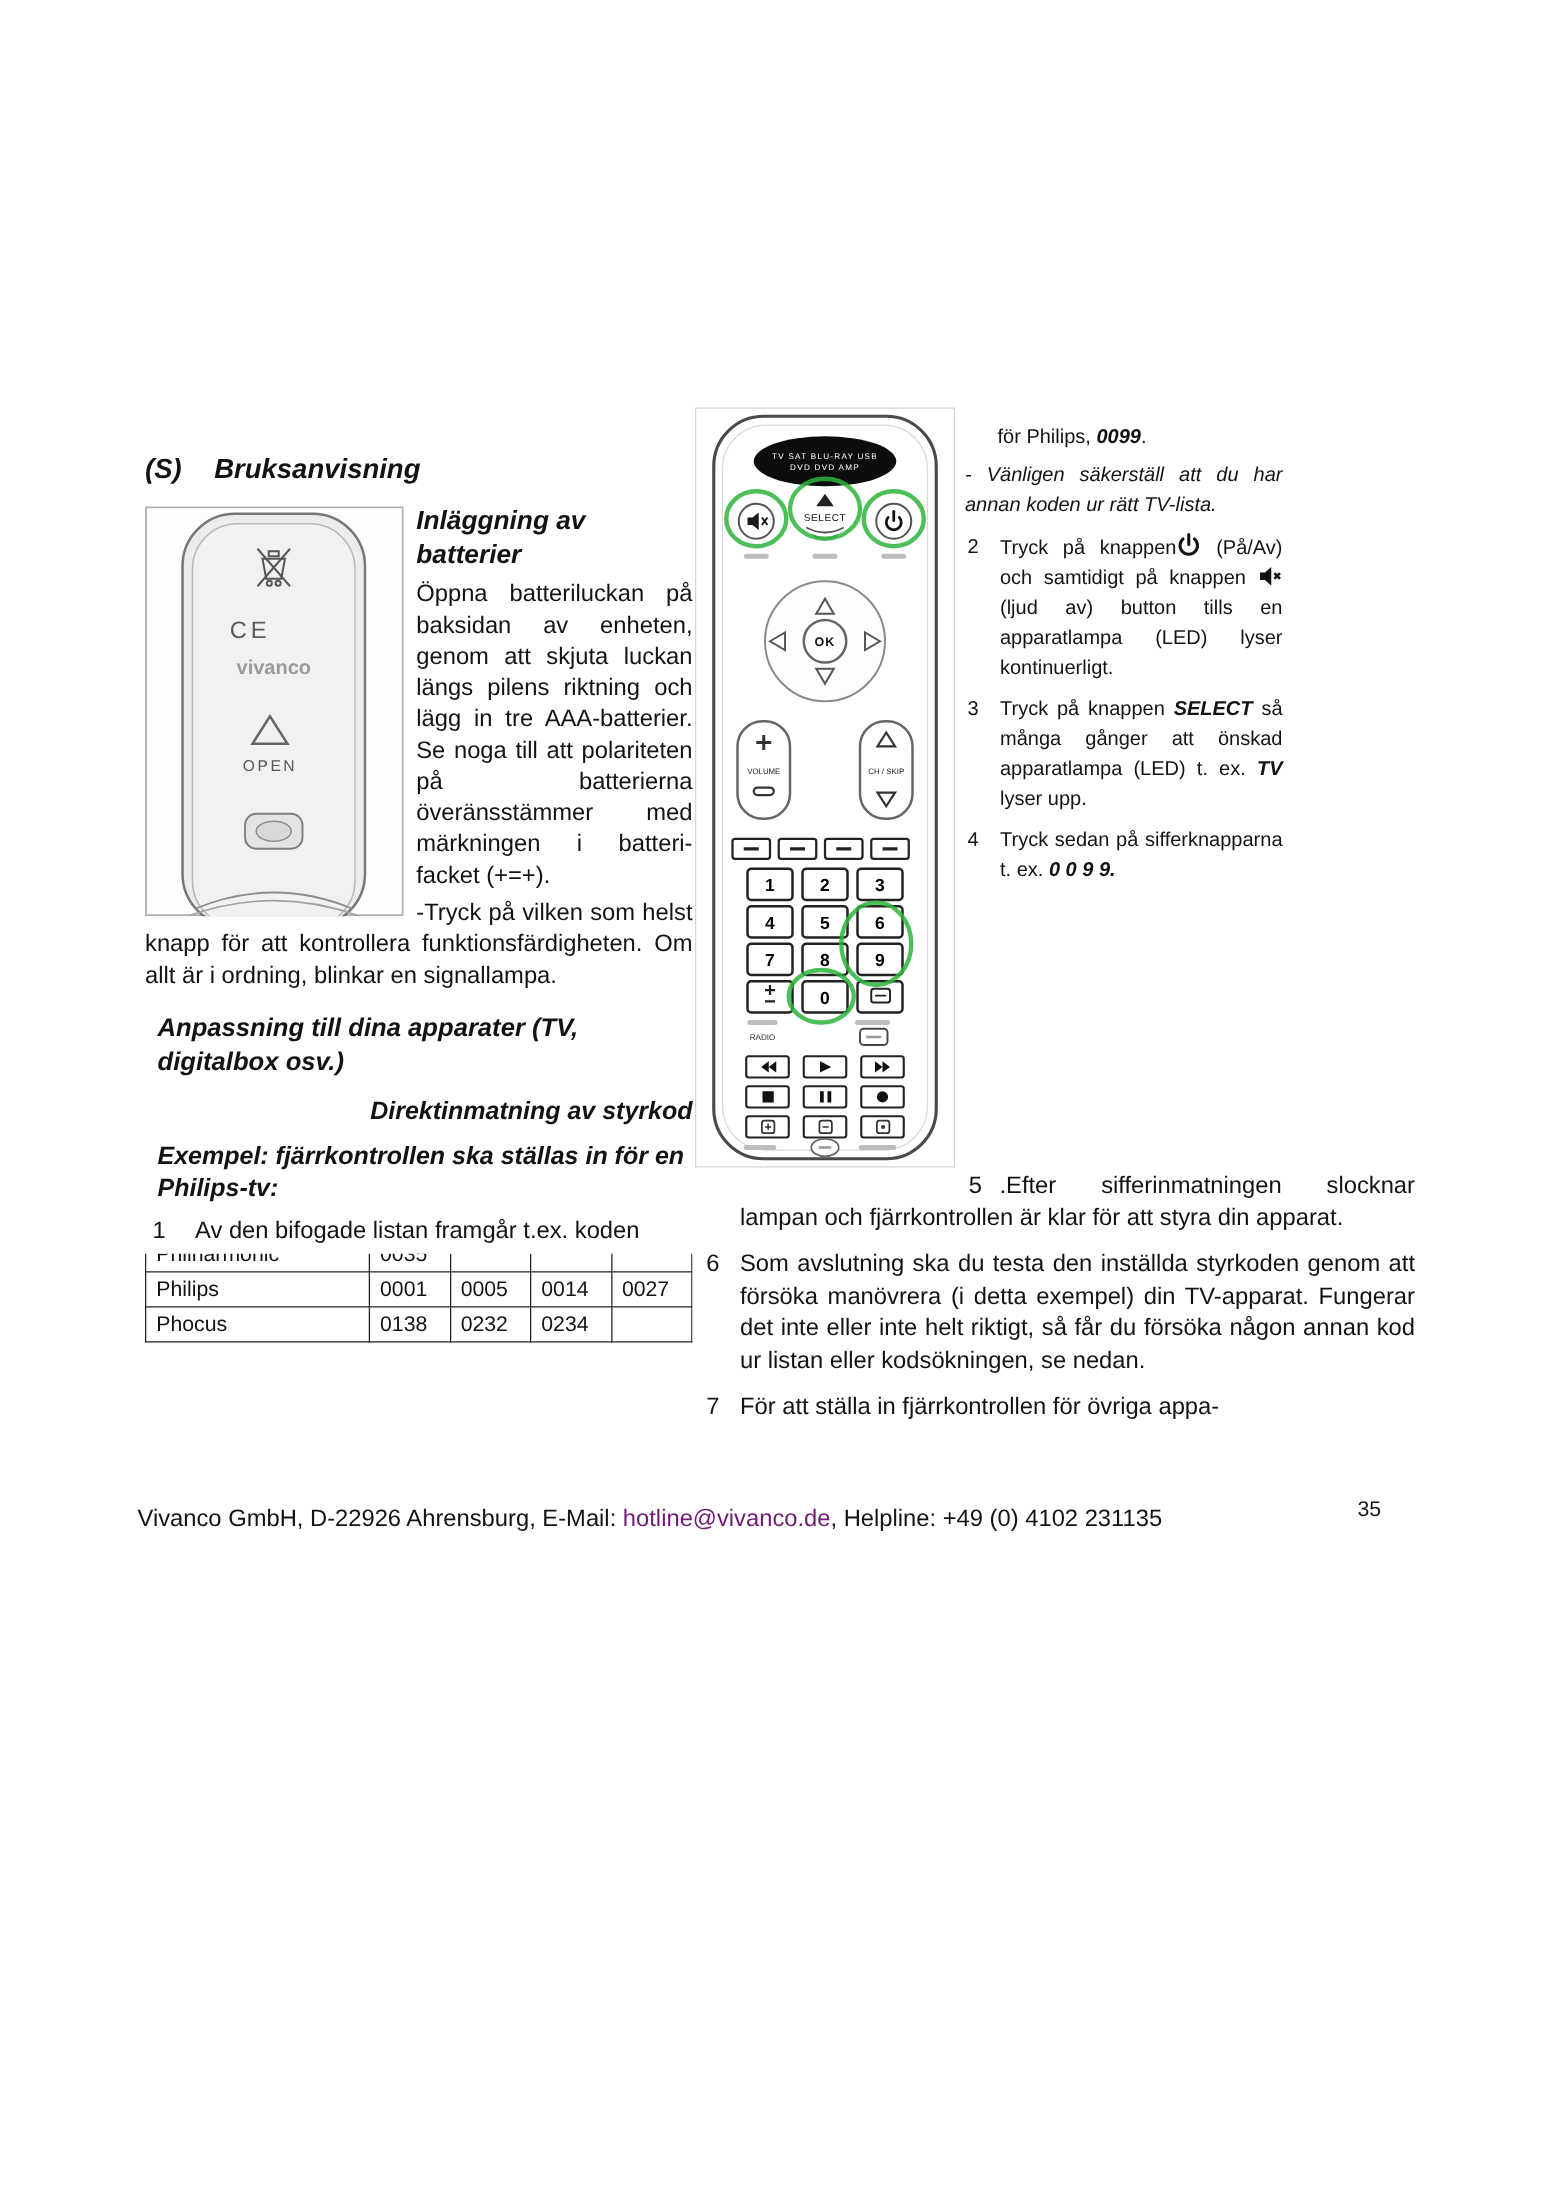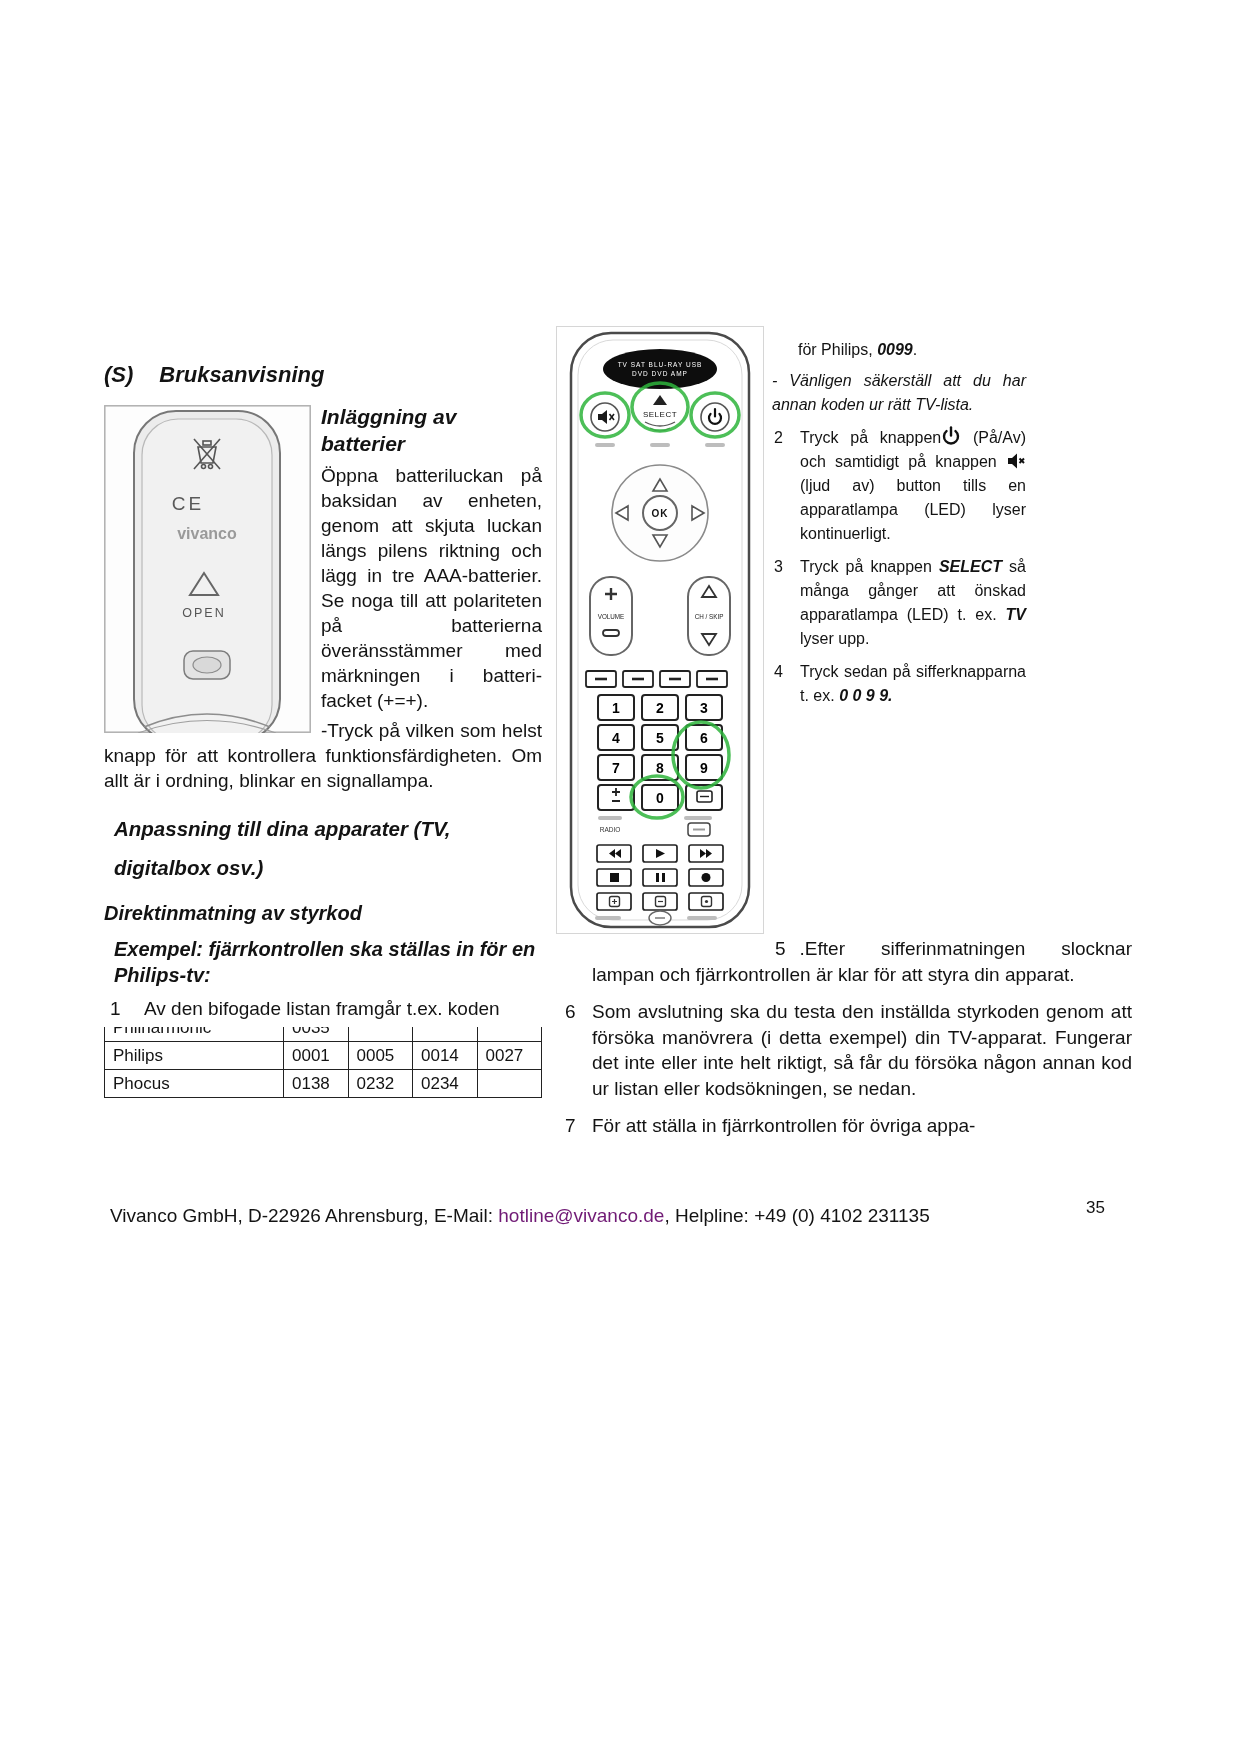--- a/index.html
+++ b/index.html
@@ -5,30 +5,30 @@
   html,body{margin:0;padding:0}
   body{
     width:1241px;height:1754px;position:relative;overflow:hidden;
     background:#ffffff;color:#131313;
     font-family:"Liberation Sans", sans-serif;
   }
   .abs{position:absolute}
   p{margin:0}
 
   
-  #left-col{left:104px;top:362px;width:438px;font-size:19px;line-height:25px}
+  #left-col{left:116px;top:362px;width:438px;font-size:19px;line-height:25px}
   #section-title{font-size:22px;font-weight:bold;font-style:italic;margin:0 0 16px 0}
   #section-title .lbl{display:inline-block;margin-right:26px}
   #battery-figure{float:left;width:207px;height:328px;margin:2px 10px 4px 0}
   #battery-figure svg{display:block}
   .bh{font-size:21px;font-weight:bold;font-style:italic;line-height:27px;margin:4px 0 6px 0}
   .just{text-align:justify}
   .note{margin-top:5px;text-align:justify}
-  .ah{font-size:20.5px;font-weight:bold;font-style:italic;line-height:39px;margin:16px 0 4px 10px}
-  .centerhead{font-size:20px;font-weight:bold;font-style:italic;text-align:left;margin:14px 0 10px 0}
+  .ah{font-size:20.5px;font-weight:bold;font-style:italic;line-height:27px;margin:16px 0 4px 10px}
+  .centerhead{font-size:20px;font-weight:bold;font-style:italic;text-align:right;margin:14px 0 10px 0}
   .exhead{font-size:20px;font-weight:bold;font-style:italic;line-height:26px;margin:0 0 8px 10px}
   .step1{margin:0 0 6px 0}
   .step1 .n{display:inline-block;width:34px;padding-left:6px}
   .tablewrap{height:84px;overflow:hidden;margin-top:2px}
   table.codes{border-collapse:collapse;width:438px;margin-top:-14px;font-size:17px;table-layout:fixed}
   table.codes td{border:1.6px solid #222;padding:1px 8px;height:24px;overflow:hidden;white-space:nowrap}
   td.brand{width:162px}
 
   
   #remote-wrap{left:556px;top:326px;width:206px;height:606px;border:1px solid #d6d6d6;background:#fff}

